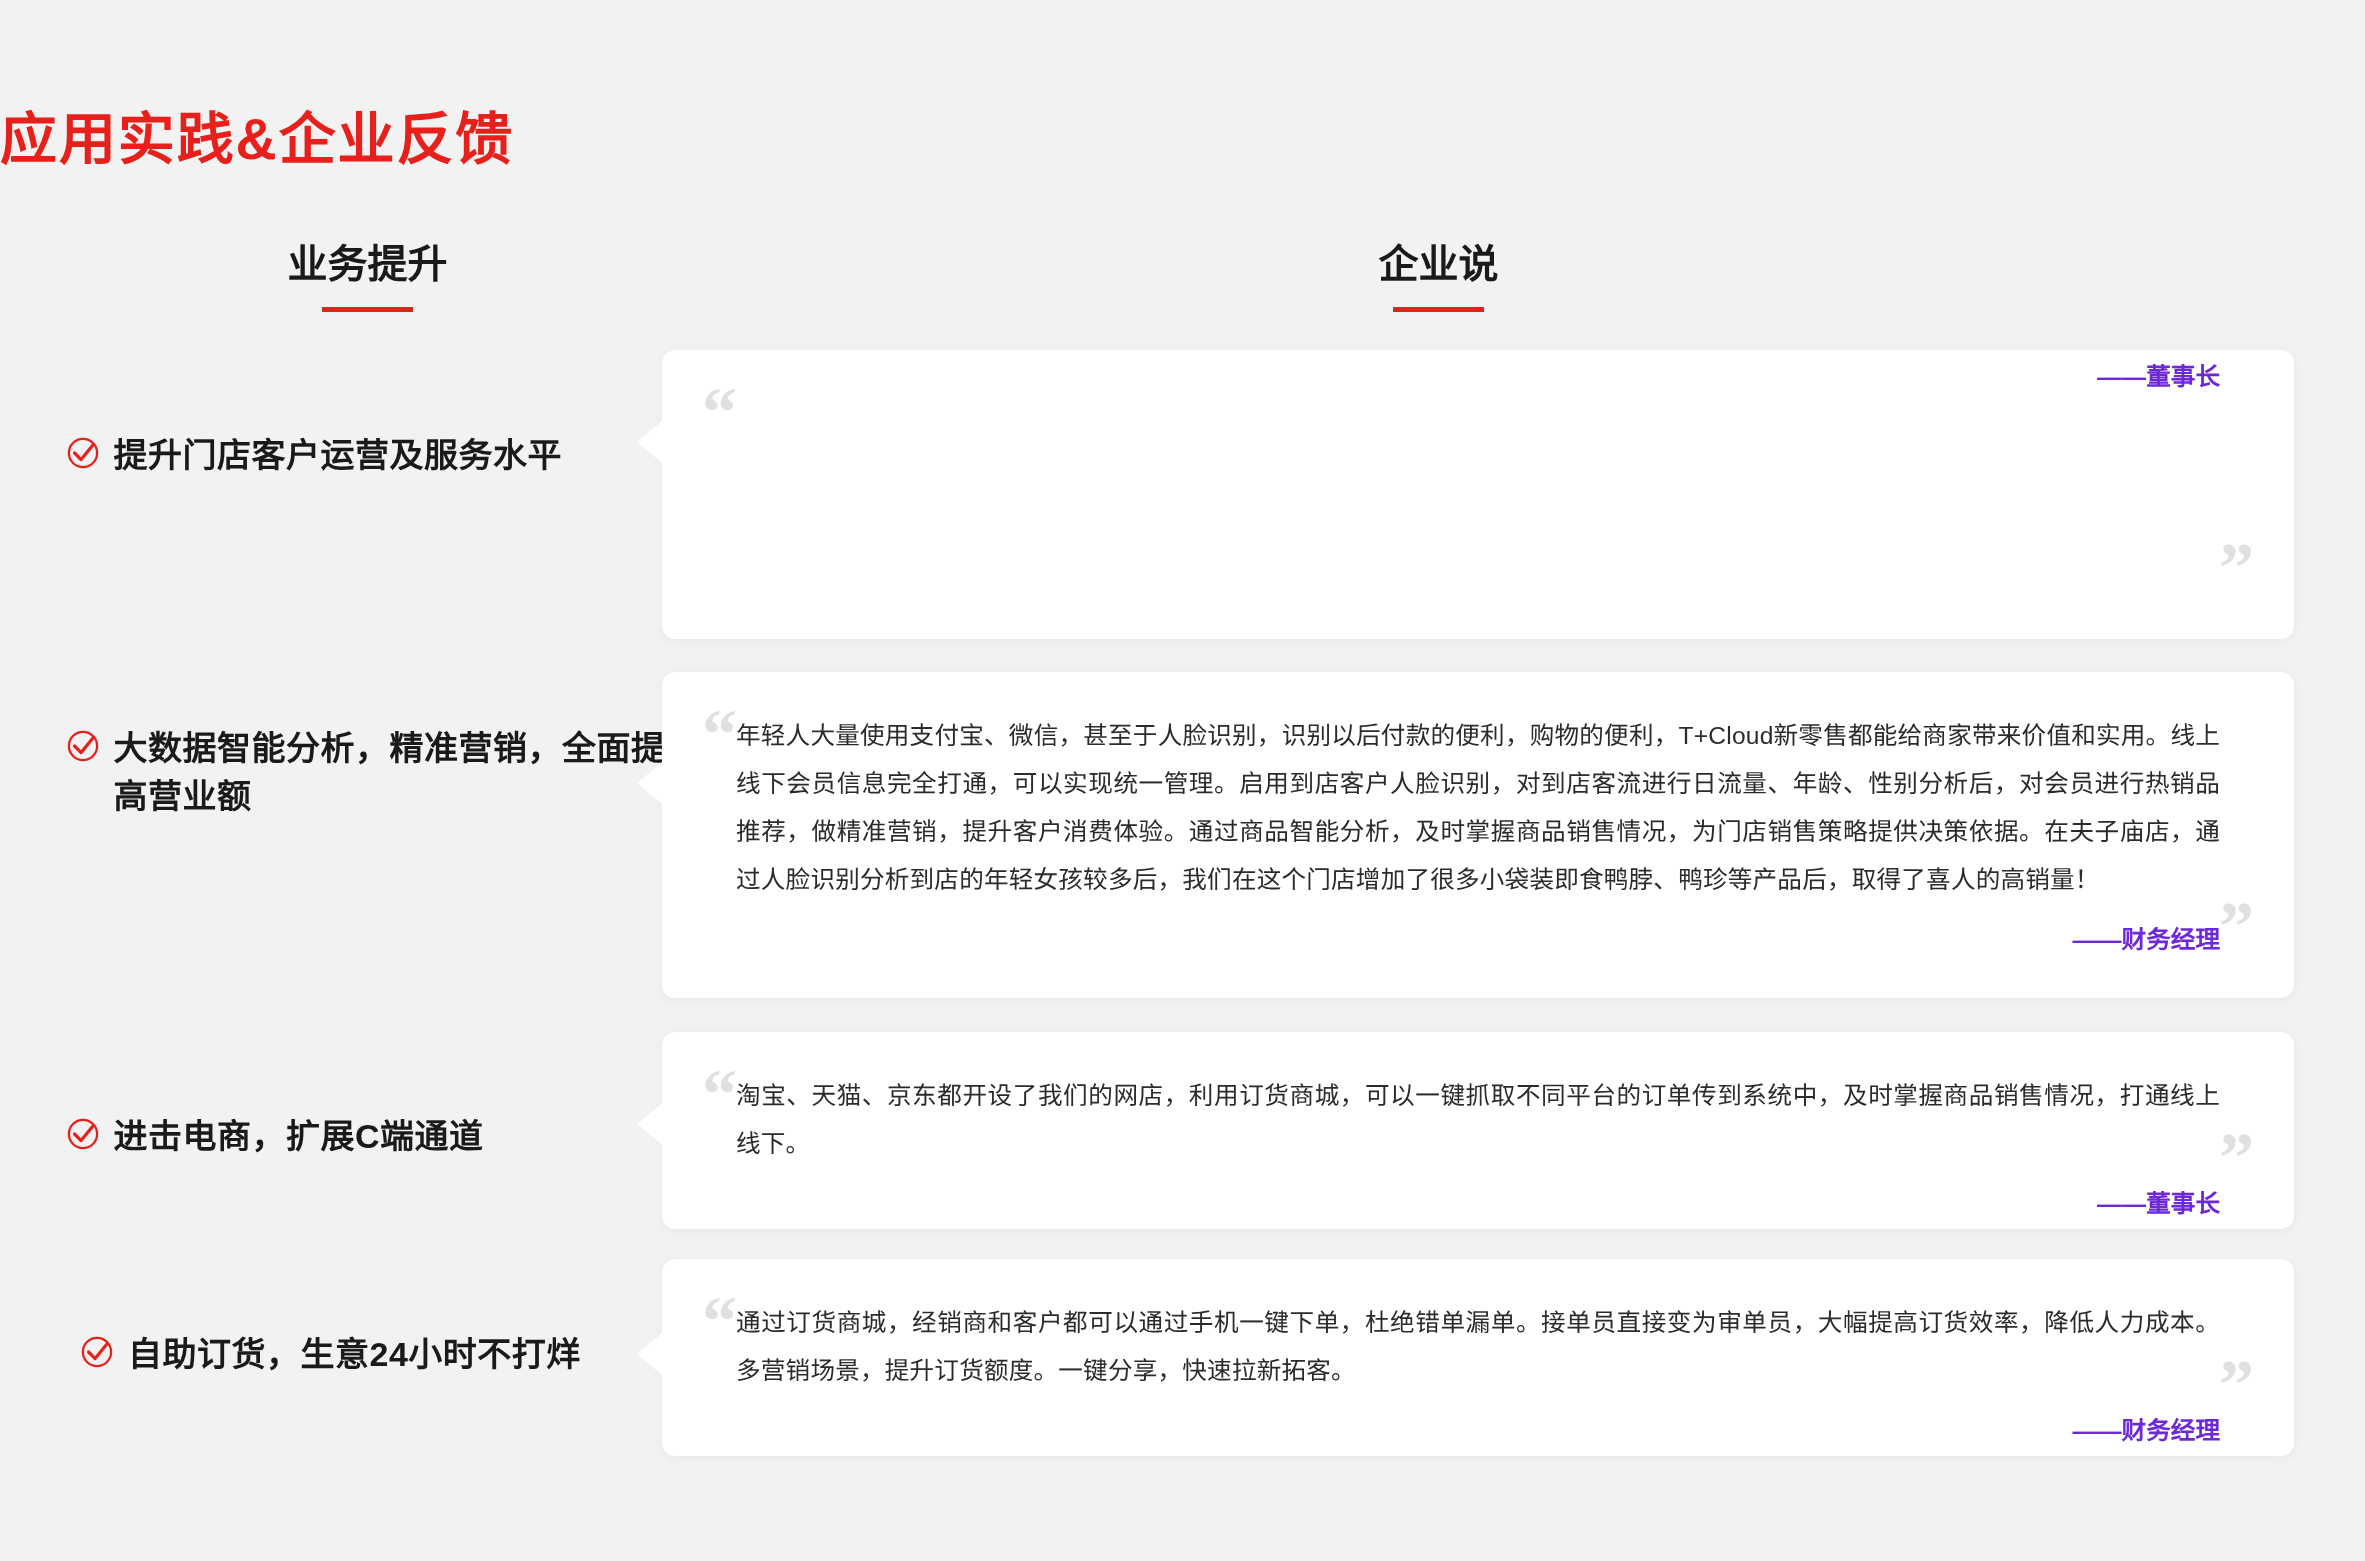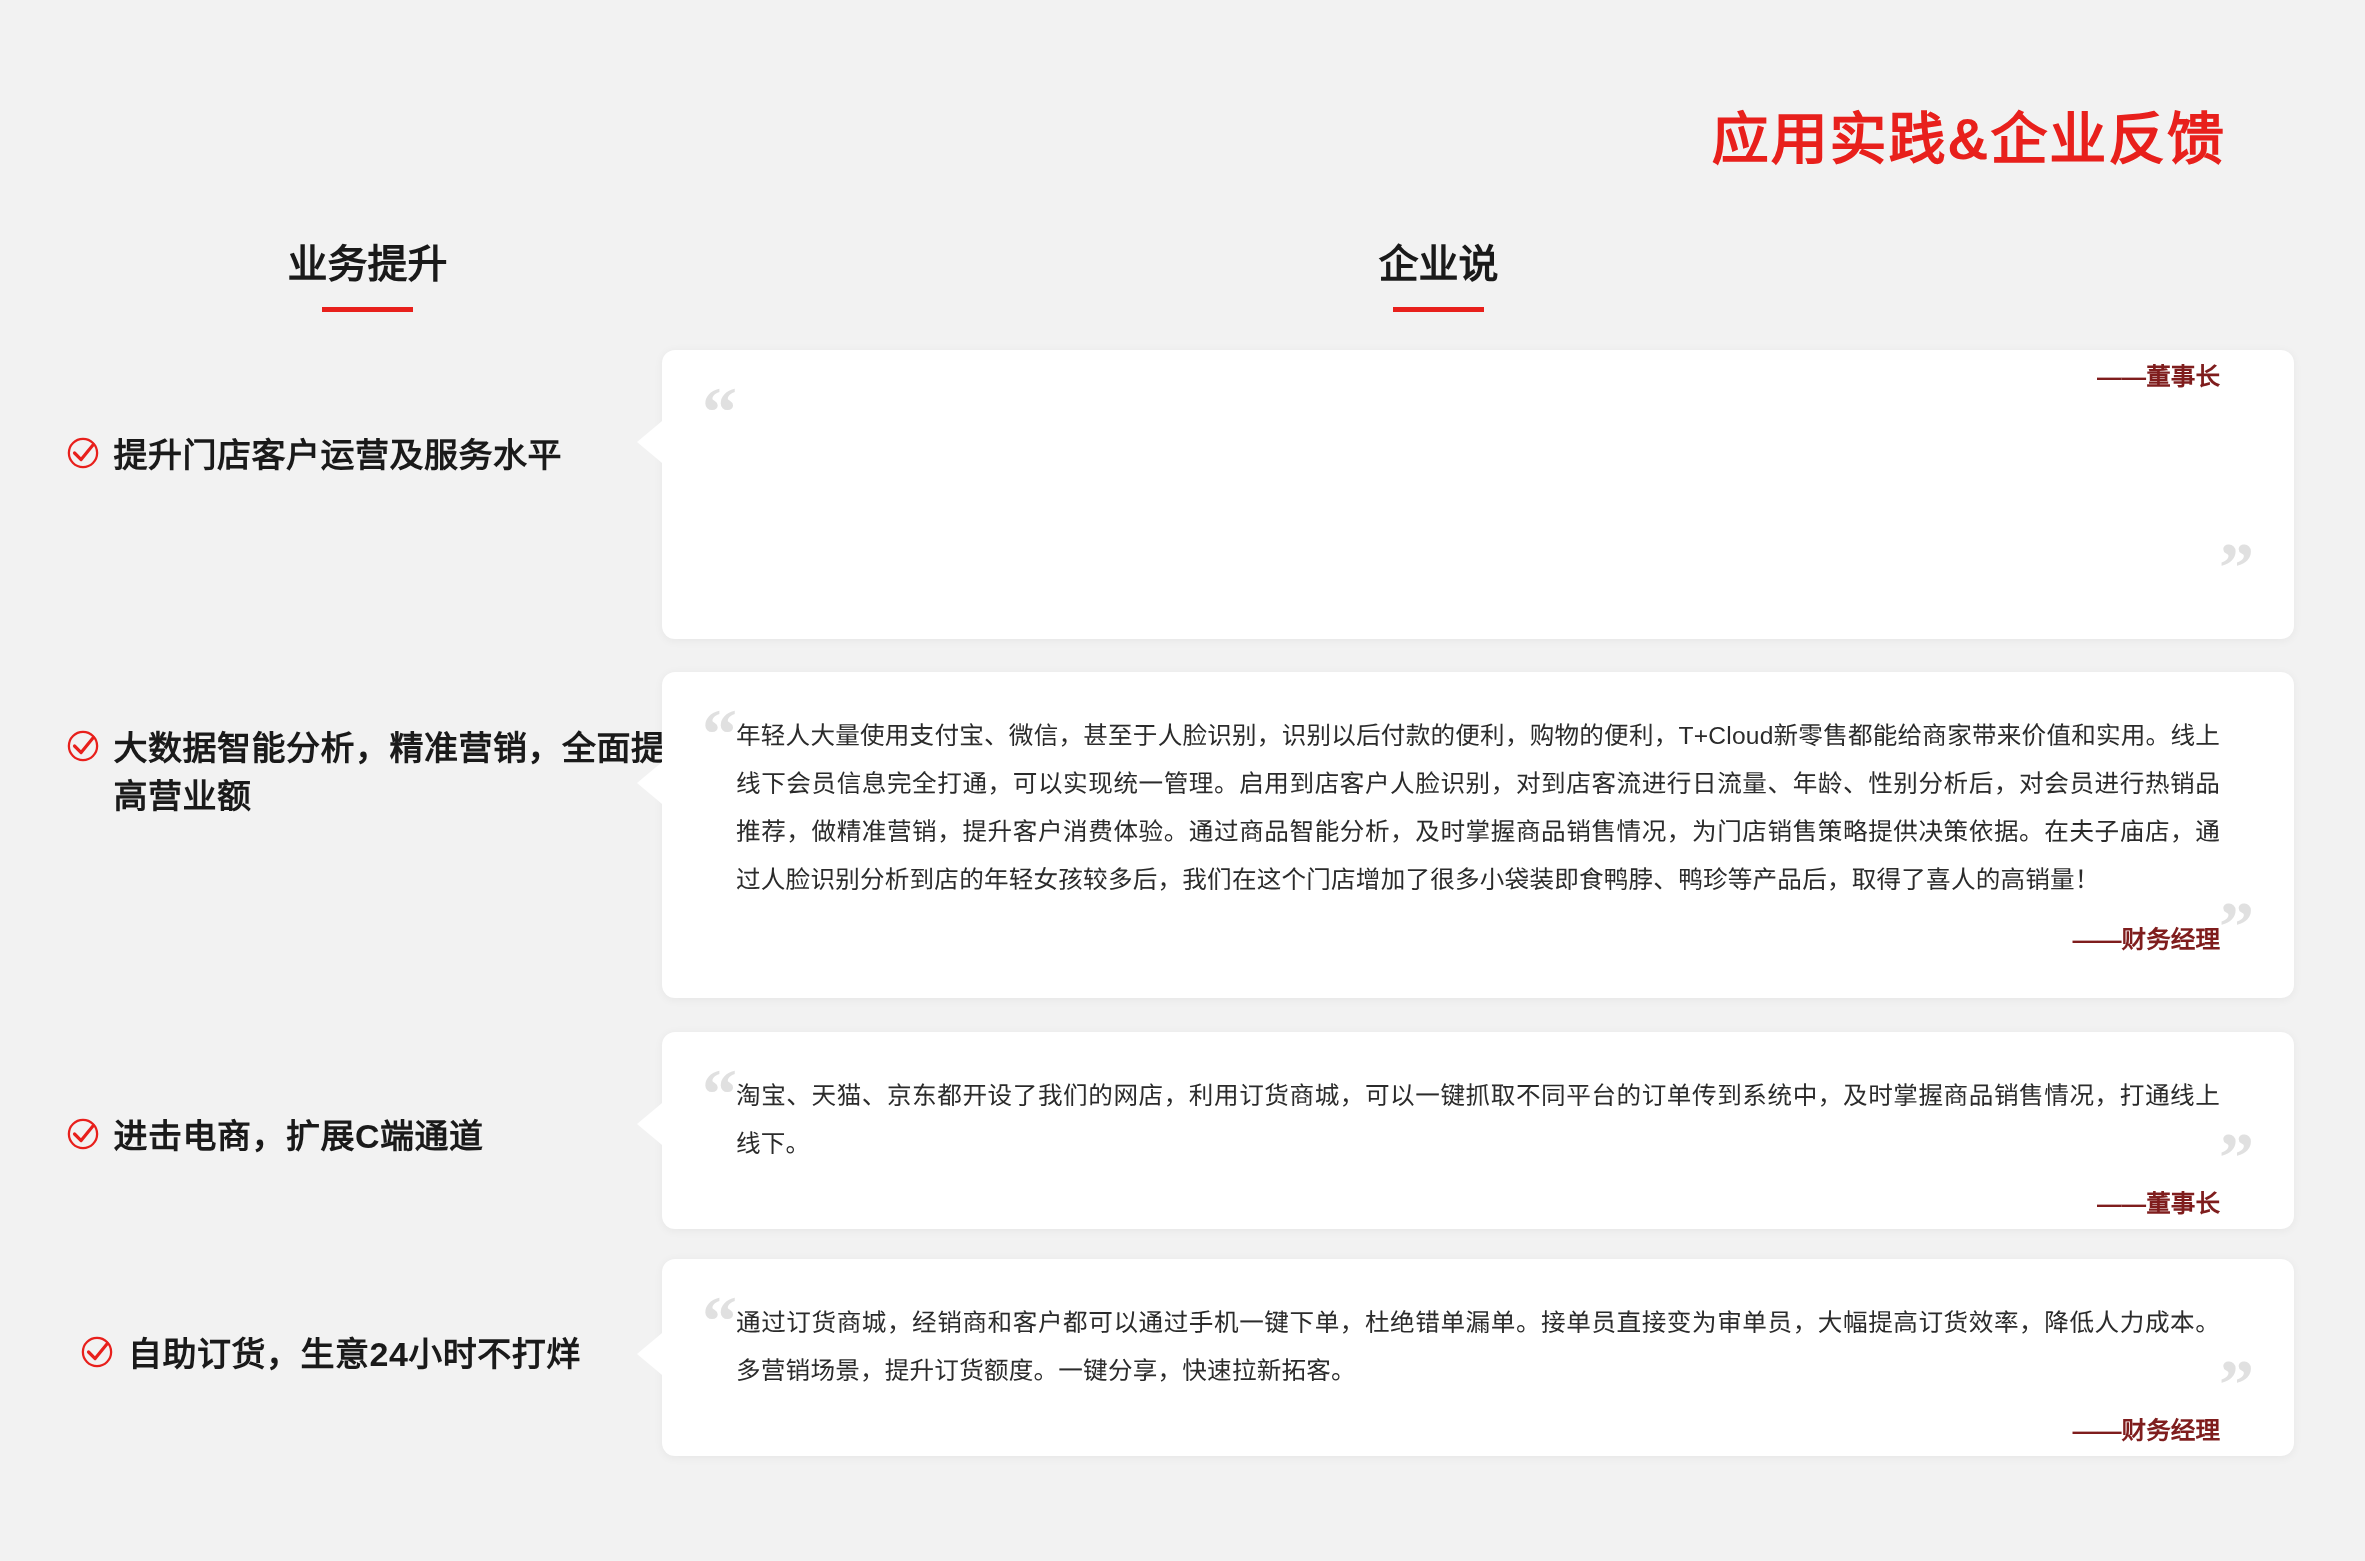--- a/index.html
+++ b/index.html
@@ -22,21 +22,21 @@
     height: 1561px;
     background: #f2f2f2;
   }
 
   
   .main-title {
     position: absolute;
     top: 93px;
     left: 0;
     width: 2226px;
-    text-align: right;
+    text-align: left;
     font-size: 57px;
     font-weight: bold;
     color: #e8201c;
     letter-spacing: 1.9px;
   }
 
   
   .col-head {
     position: absolute;
     text-align: center;
@@ -129,21 +129,21 @@
     color: #2b2b2b;
     text-align: justify;
     letter-spacing: 0.2px;
   }
   .card .author {
     position: relative;
     text-align: right;
     padding: 5.7px 74px 28px 0;
     font-size: 24.6px;
     font-weight: bold;
-    color: #7f1d1d;
+    color: #6d28d9;
   }
 </style>
 </head>
 <body>
 
 <div class="page">
 
   <div class="main-title">应用实践&amp;企业反馈</div>
 
   <div class="col-head left">

